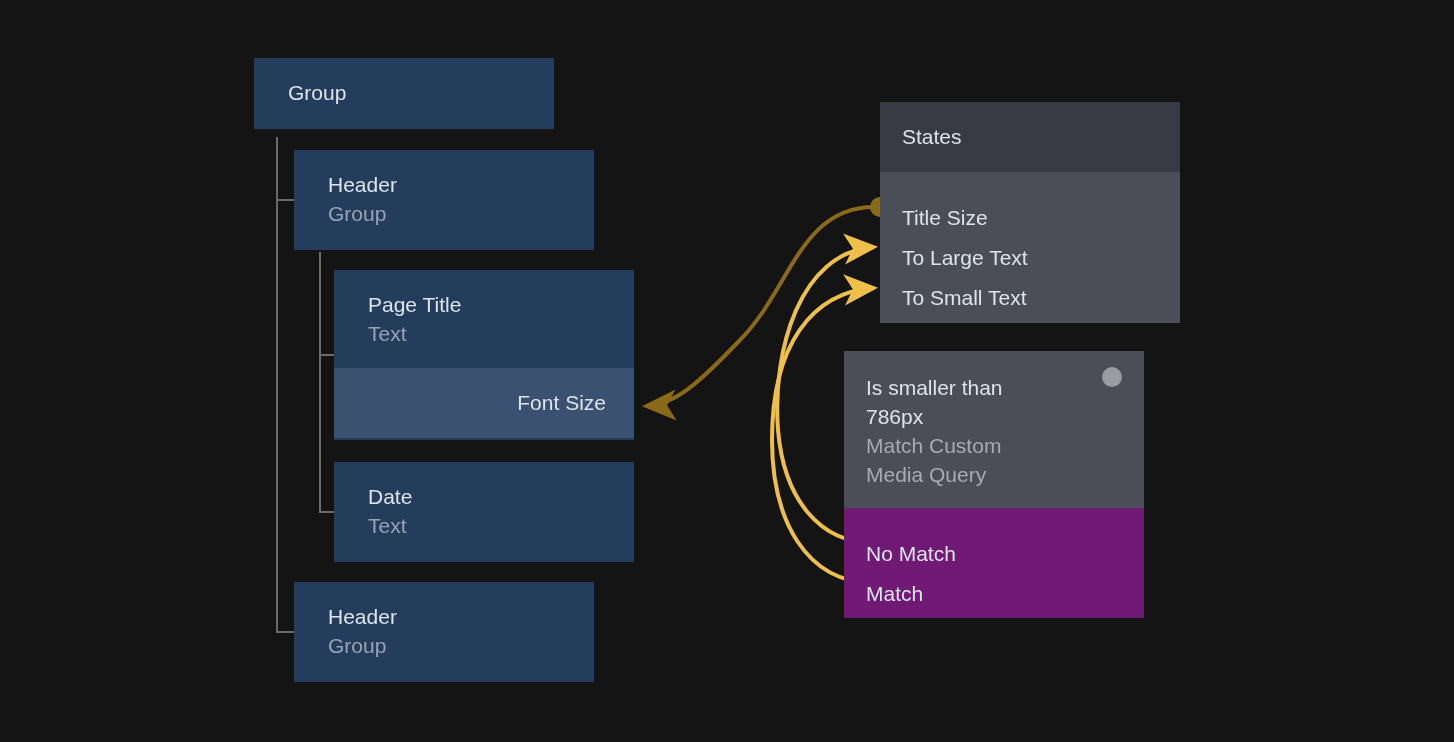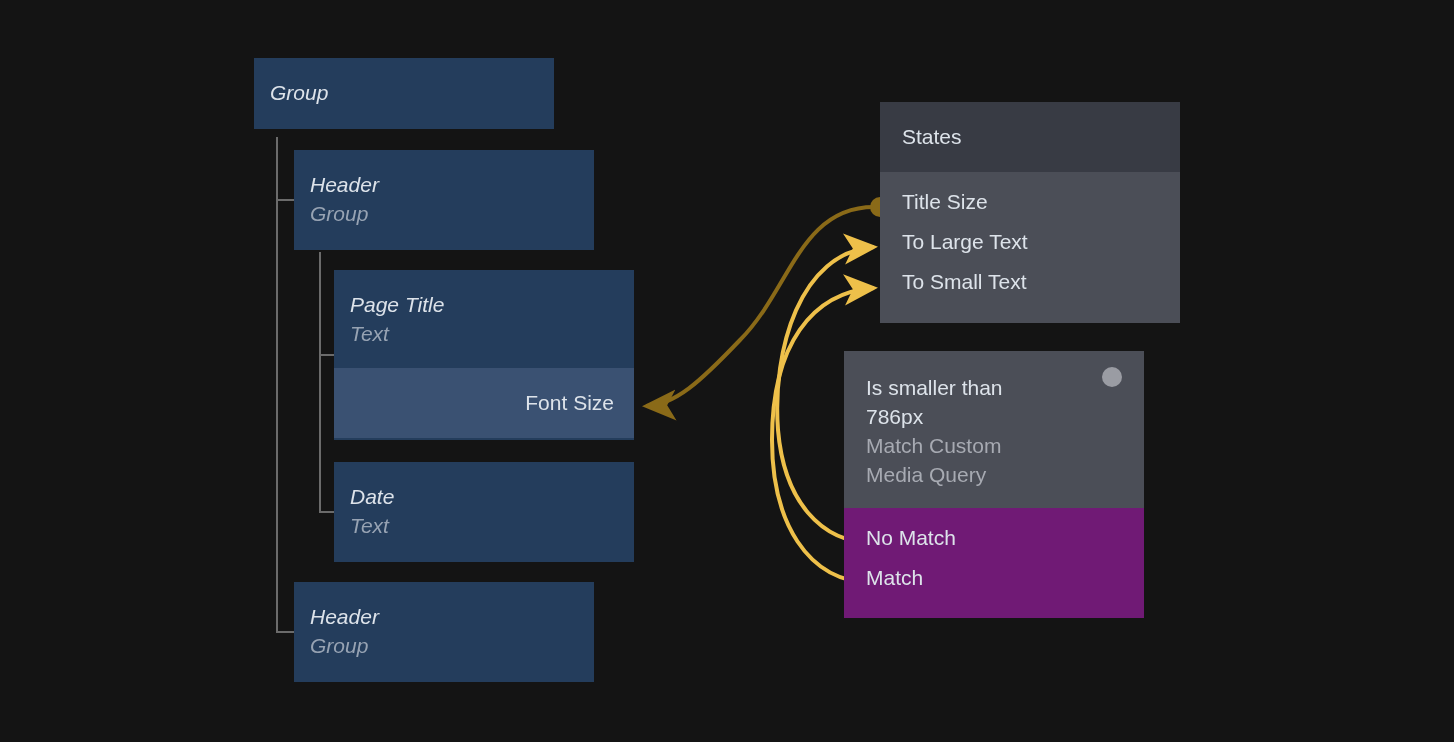--- a/index.html
+++ b/index.html
@@ -25,42 +25,41 @@
     pointer-events: none;
   }
 
   
   .node {
     position: absolute;
     background: #243d5c;
     box-sizing: border-box;
   }
   .node-body {
-    padding: 20px 16px;
-    font-style: italic;
+    padding: 20px 34px;
   }
   .node-title {
     color: #dde3ea;
     font-size: 21px;
     line-height: 29px;
     white-space: nowrap;
   }
   .node-sub {
     color: #97a3b3;
     font-size: 21px;
     line-height: 29px;
     white-space: nowrap;
   }
   .prop-row {
     background: #3a5172;
     height: 70px;
     display: flex;
     align-items: center;
     justify-content: flex-end;
-    padding-right: 20px;
+    padding-right: 28px;
     box-sizing: border-box;
   }
   .prop-label {
     color: #dde3ea;
     font-size: 21px;
     white-space: nowrap;
   }
 
   
   .panel {
@@ -82,21 +81,21 @@
   .panel-section {
     background: #4b4e57;
     box-sizing: border-box;
   }
   .panel-section.light {
     background: #701a75;
   }
   .port-row {
     height: 40px;
     display: flex;
-    align-items: flex-start;
+    align-items: flex-end;
     padding-left: 22px;
     box-sizing: border-box;
   }
   .port-label {
     color: #dde3ea;
     font-size: 21px;
     white-space: nowrap;
   }
   .mq-body {
     padding: 22px 22px 18px 22px;

